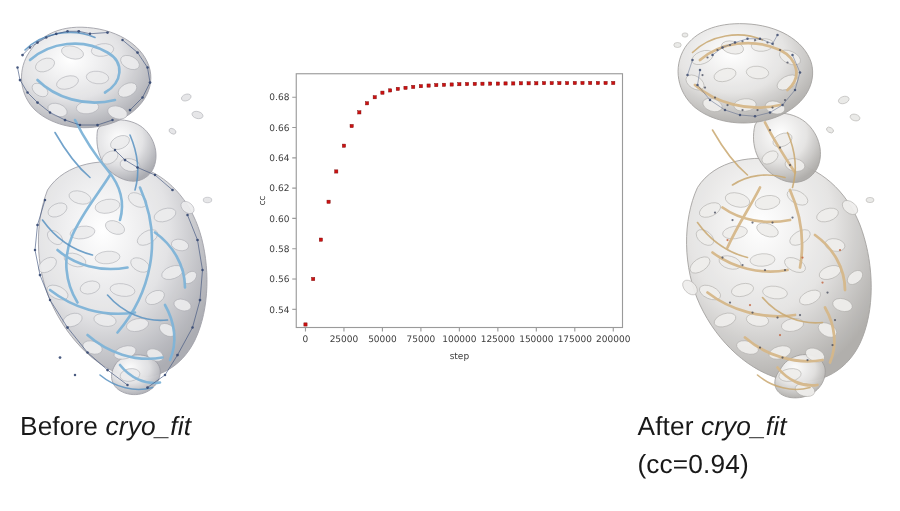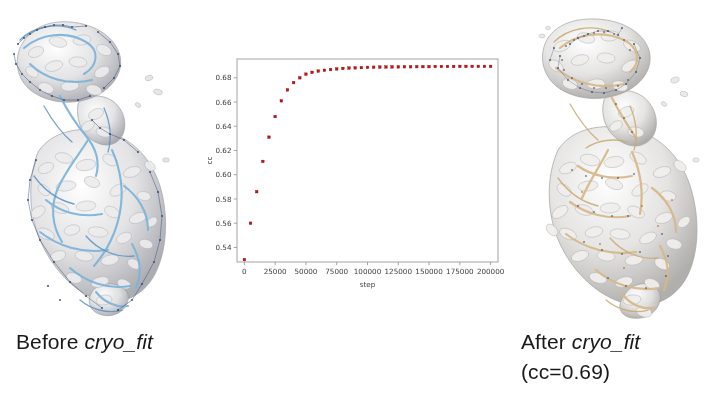--- a/index.html
+++ b/index.html
@@ -29,21 +29,21 @@
   
   .caption {
     position: absolute;
     font-size: 21px;
     line-height: 1.45;
     color: #191919;
     letter-spacing: 0.1px;
     white-space: nowrap;
   }
   #caption-before { left: 16px;  top: 327px; text-align: center; }
-  #caption-after  { left: 521px; top: 327px; }
+  #caption-after  { left: 510px; top: 327px; }
   .caption .it { font-style: italic; }
   .caption .ln2 { display: block; }
 
   
   #chart {
     position: absolute;
     left: 203px;
     top: 8px;
     width: 305px;
     height: 292px;
@@ -445,21 +445,21 @@
     </g>
   </svg>
 </div>
 
 <div class="caption" id="caption-before">
   <span>Before </span><span class="it">cryo_fit</span>
 </div>
 
 <div class="caption" id="caption-after">
   <span>After </span><span class="it">cryo_fit</span>
-  <span class="ln2">(cc=0.69)</span>
+  <span class="ln2">(cc=0.94)</span>
 </div>
 
 <div id="chart">
   <div id="chart-title">GTPase activation center</div>
   <svg id="plot-svg" width="305" height="292" viewBox="0 0 305 292">
     <rect x="0" y="0" width="305" height="292" fill="#ffffff"></rect>
     <g id="plot-group">
         <rect x="34" y="51" width="261" height="203" class="spine"></rect>
         <line x1="41.38679245283019" y1="254" x2="41.38679245283019" y2="257.2" class="tickmark"></line>
         <text x="41.38679245283019" y="265.5" text-anchor="middle" class="tick-label">0</text>

